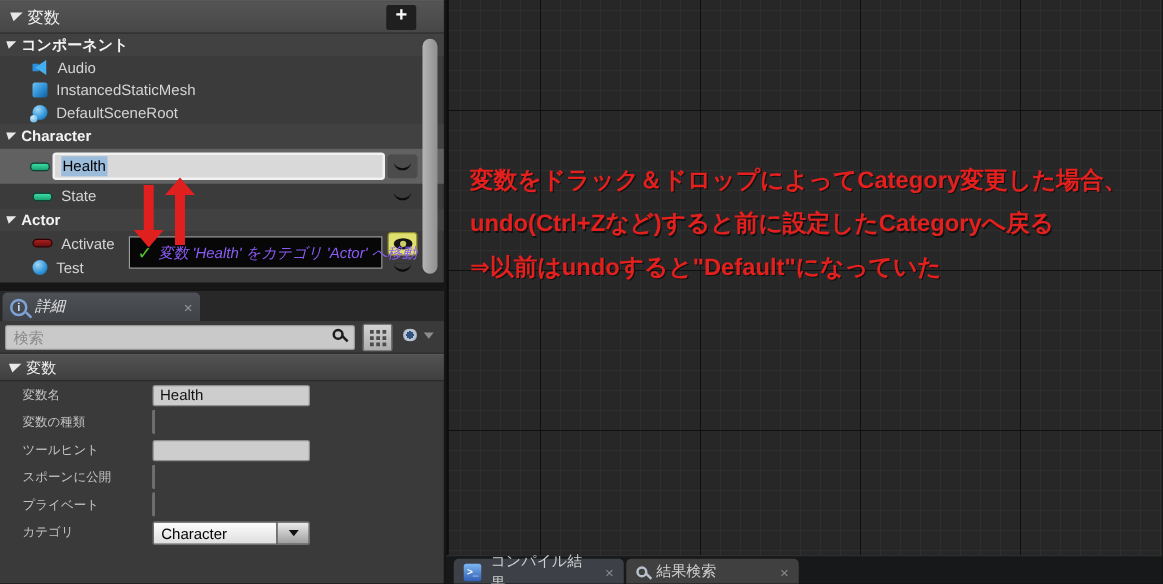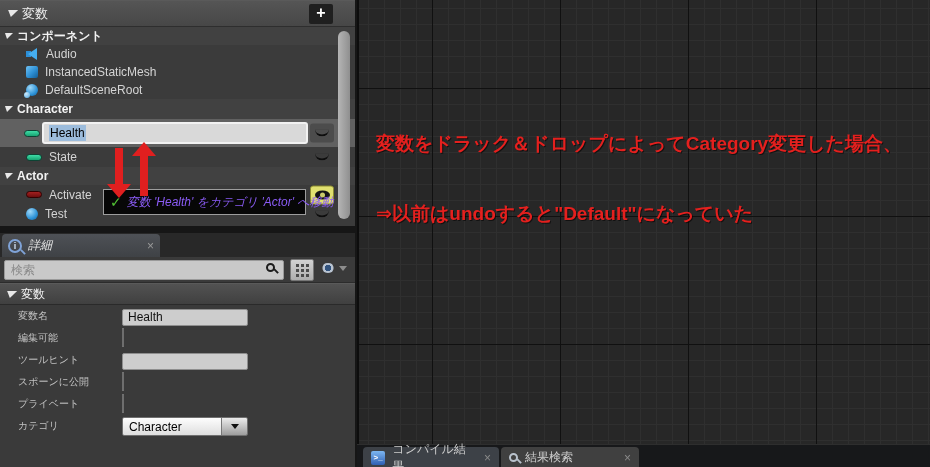--- a/index.html
+++ b/index.html
@@ -280,21 +280,21 @@
     </div>
 
     <div class="prop-rows">
       <div class="prop-row">
         <span class="plabel">変数名</span>
         <span class="prop-ctrl">
           <input class="txt-field" type="text" value="Health" style="">
         </span>
       </div>
       <div class="prop-row">
-        <span class="plabel">編集可能</span>
+        <span class="plabel">変数の種類</span>
         <span class="prop-ctrl"><span class="checkbox"></span></span>
       </div>
       <div class="prop-row">
         <span class="plabel">ツールヒント</span>
         <span class="prop-ctrl">
           <input class="txt-field" type="text" value="" style="">
         </span>
       </div>
       <div class="prop-row">
         <span class="plabel">スポーンに公開</span>
@@ -314,20 +314,21 @@
             </span>
           </span>
         </span>
       </div>
     </div>
 
   </div>
 
   <div class="graph">
     <div class="annotation" style="top:131px;">変数をドラック＆ドロップによってCategory変更した場合、</div>
+    <div class="annotation" style="top:166px;">undo(Ctrl+Zなど)すると前に設定したCategoryへ戻る</div>
     <div class="annotation" style="top:201px;">⇒以前はundoすると"Default"になっていた</div>
   </div>
 
   <div class="bottom-bar">
     <div class="b-tab b-tab-compile">
       <span class="ico-console">&gt;_</span>
       <span class="lbl">コンパイル結果</span>
       <span class="close">×</span>
     </div>
     <div class="b-tab b-tab-find">

